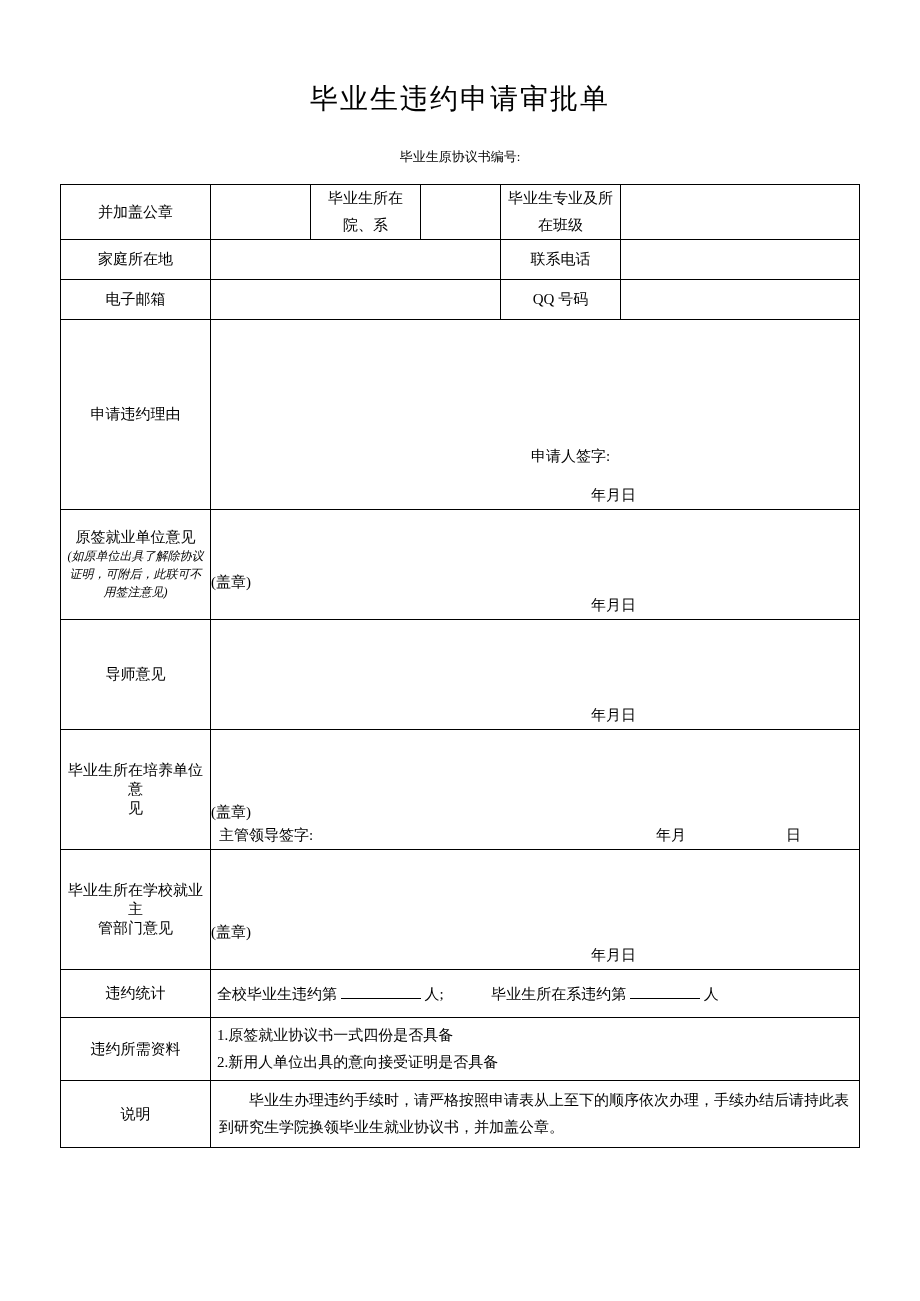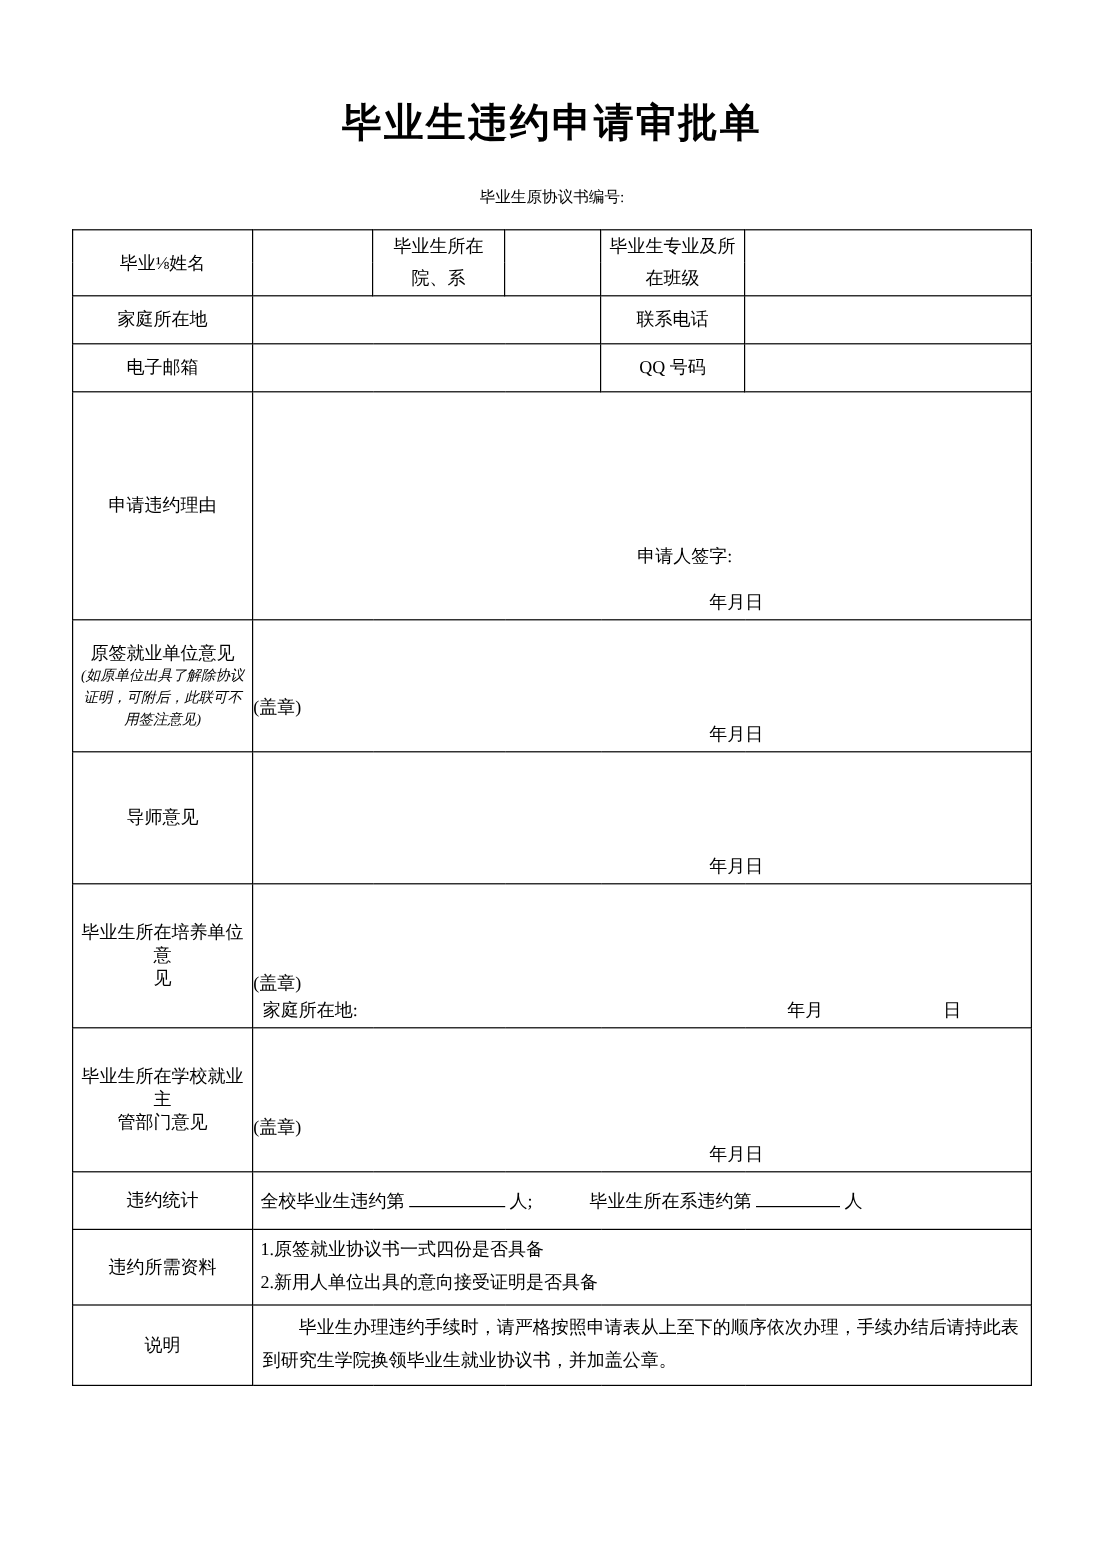--- a/index.html
+++ b/index.html
@@ -8,22 +8,22 @@
       padding: 0;
     }
     body {
       font-family: "SimSun", "宋体", serif;
       background: #ffffff;
       padding: 80px 60px 40px 60px;
       width: 920px;
     }
     .title {
       text-align: center;
-      font-size: 33px;
-      font-weight: bold;
+      font-size: 28px;
+      font-weight: normal;
       margin-bottom: 30px;
       letter-spacing: 2px;
     }
     .subtitle {
       text-align: center;
       font-size: 13px;
       margin-bottom: 18px;
     }
     table {
       width: 100%;
@@ -82,21 +82,21 @@
 </head>
 <body>
 
 <h1 class="title">毕业生违约申请审批单</h1>
 <div class="subtitle">毕业生原协议书编号:</div>
 
 <table>
 
   <tbody>
       <tr>
-    <td class="left-header" rowspan="2">毕业⅛姓名</td>
+    <td class="left-header" rowspan="2">并加盖公章</td>
     <td rowspan="2" style="width:100px"></td>
     <td style="width:110px;border-bottom:0">毕业生所在</td>
     <td rowspan="2" style="width:80px"></td>
     <td style="width:120px;border-bottom:0">毕业生专业及所</td>
     <td rowspan="2"></td>
   </tr>
   <tr>
     <td style="border-top:0">院、系</td>
     <td style="border-top:0">在班级</td>
   </tr>
@@ -146,21 +146,21 @@
 
   <tr>
     <td class="left-header" style="height:120px">
       <span>毕业生所在培养单位意</span><br>
       <span>见</span>
     </td>
     <td colspan="5" style="vertical-align:bottom;padding:0">
       <div style="height:50px"></div>
       <div class="seal">(盖章)</div>
       <div style="display:flex;padding:4px 8px 4px 8px">
-        <span>家庭所在地:</span>
+        <span>主管领导签字:</span>
         <span style="flex:1"></span>
         <span style="padding-right:100px">年月</span>
         <span style="padding-right:50px">日</span>
       </div>
     </td>
   </tr>
 
   <tr>
     <td class="left-header" style="height:120px">
       <span>毕业生所在学校就业主</span><br>

